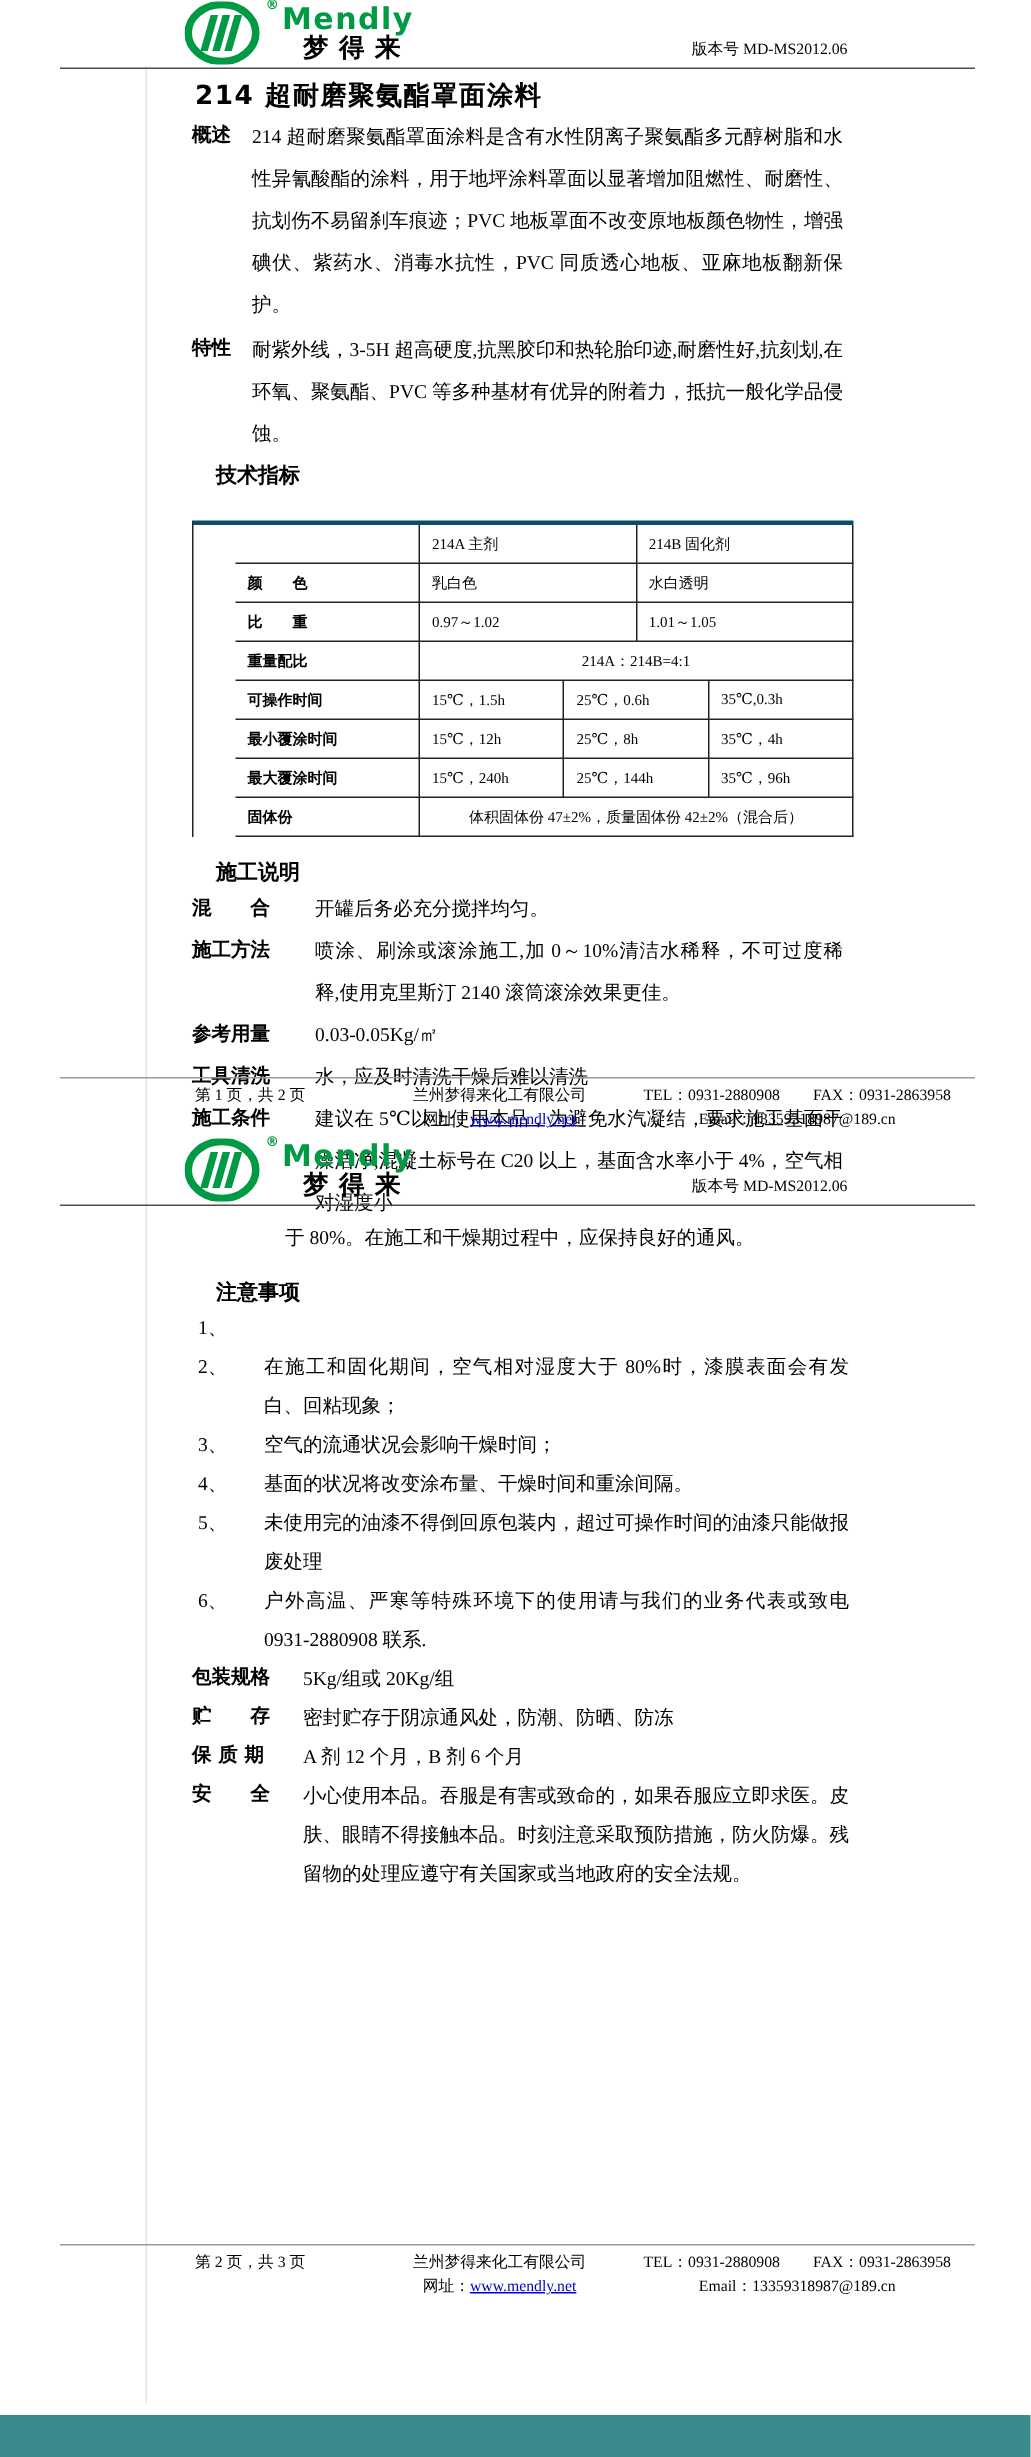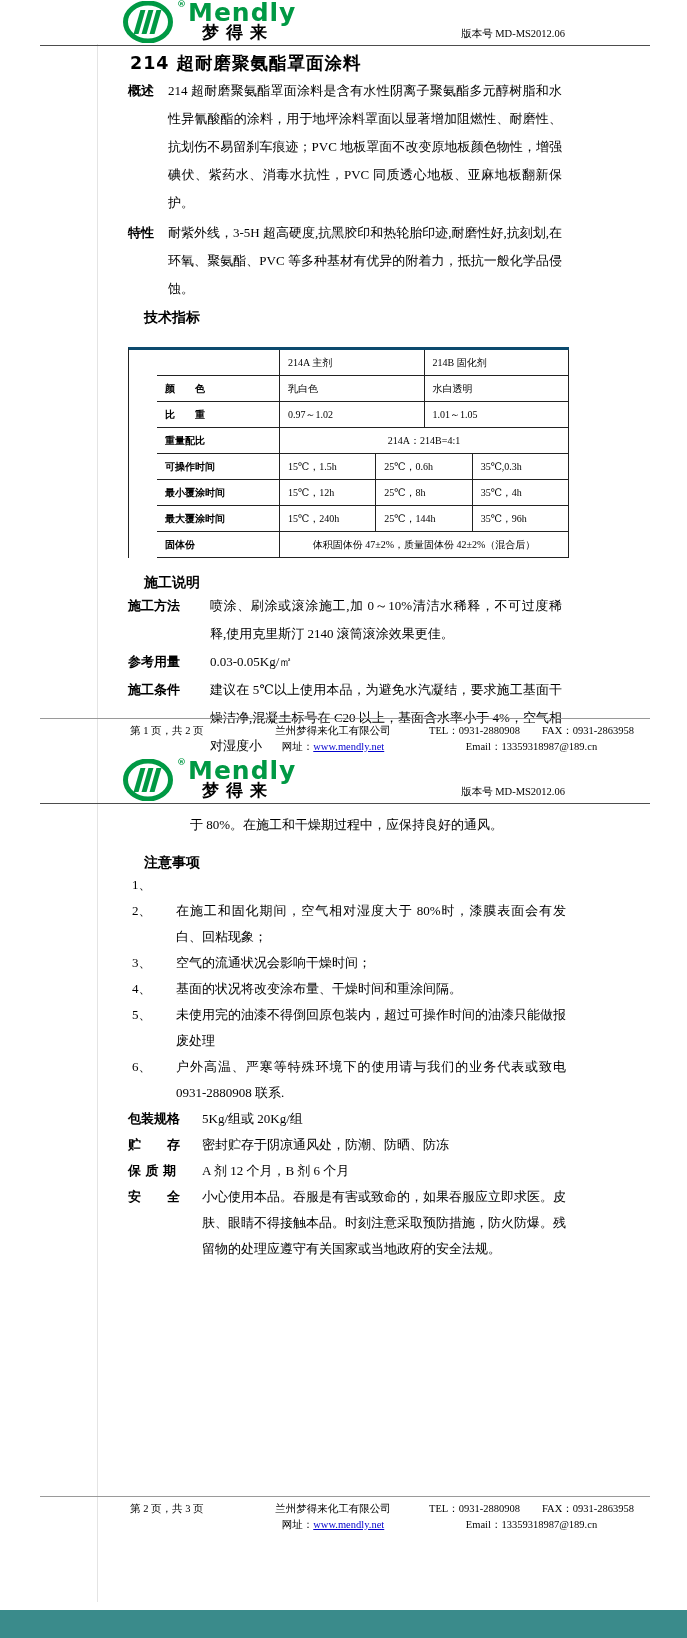--- a/index.html
+++ b/index.html
@@ -14,21 +14,21 @@
   .page2{height:852px;}
   
   .pg-header{display:flex;justify-content:space-between;align-items:flex-end;
     padding:3px 122px 2px 123px;height:40px;}
   .logo{display:flex;align-items:flex-start;}
   .logo svg{display:block;}
   .logo-reg{color:#009944;font-size:9px;font-weight:bold;margin:-2px 2px 0 2px;
     font-family:"DejaVu Sans",sans-serif;}
   .logo-texts{margin-top:0;}
   .logo-en{font-family:"DejaVu Sans",sans-serif;font-weight:800;color:#009944;
-    font-size:25px;line-height:23px;letter-spacing:1px;}
+    font-size:20px;line-height:23px;letter-spacing:1px;}
   .logo-cn{font-family:"DejaVu Sans",sans-serif;font-weight:bold;color:#000000;
     font-size:17px;line-height:17px;letter-spacing:7px;margin-left:14px;}
   .version{font-size:10.5px;line-height:14px;margin-bottom:2px;white-space:nowrap;}
   .rule{height:0;border-top:1.5px solid #4d4d4d;margin:0 37px 0 40px;}
   .rule.gray{border-top:1.5px solid #9a9a9a;}
   
   h1{font-family:"DejaVu Sans",sans-serif;font-size:17.5px;font-weight:bold;
     margin:5px 0 2px 130px;letter-spacing:1px;}
   .content{margin-left:128px;width:434px;font-size:13px;}
   .kv{display:flex;line-height:28px;margin-top:2px;}
@@ -151,26 +151,34 @@
       </div>
       <div class="t-row">
         <div class="t-cell t-lbl">固体份</div>
         <div class="t-cell t-merge">体积固体份 47±2%，质量固体份 42±2%（混合后）</div>
       </div>
     </div>
 
     <h2>施工说明</h2>
 
     <div class="ct">
+      <div class="ct-label">混　　合</div>
+      <div class="ct-text">开罐后务必充分搅拌均匀。</div>
+    </div>
+    <div class="ct">
       <div class="ct-label">施工方法</div>
       <div class="ct-text">喷涂、刷涂或滚涂施工,加 0～10%清洁水稀释，不可过度稀释,使用克里斯汀 2140 滚筒滚涂效果更佳。</div>
     </div>
     <div class="ct">
       <div class="ct-label">参考用量</div>
       <div class="ct-text">0.03-0.05Kg/㎡</div>
+    </div>
+    <div class="ct">
+      <div class="ct-label">工具清洗</div>
+      <div class="ct-text">水，应及时清洗干燥后难以清洗</div>
     </div>
     <div class="ct">
       <div class="ct-label">施工条件</div>
       <div class="ct-text">建议在 5℃以上使用本品，为避免水汽凝结，要求施工基面干燥洁净,混凝土标号在 C20 以上，基面含水率小于 4%，空气相对湿度小</div>
     </div>
   </div>
 
   <footer class="pg-footer">
     <div class="rule gray"></div>
     <div class="footer-row">

